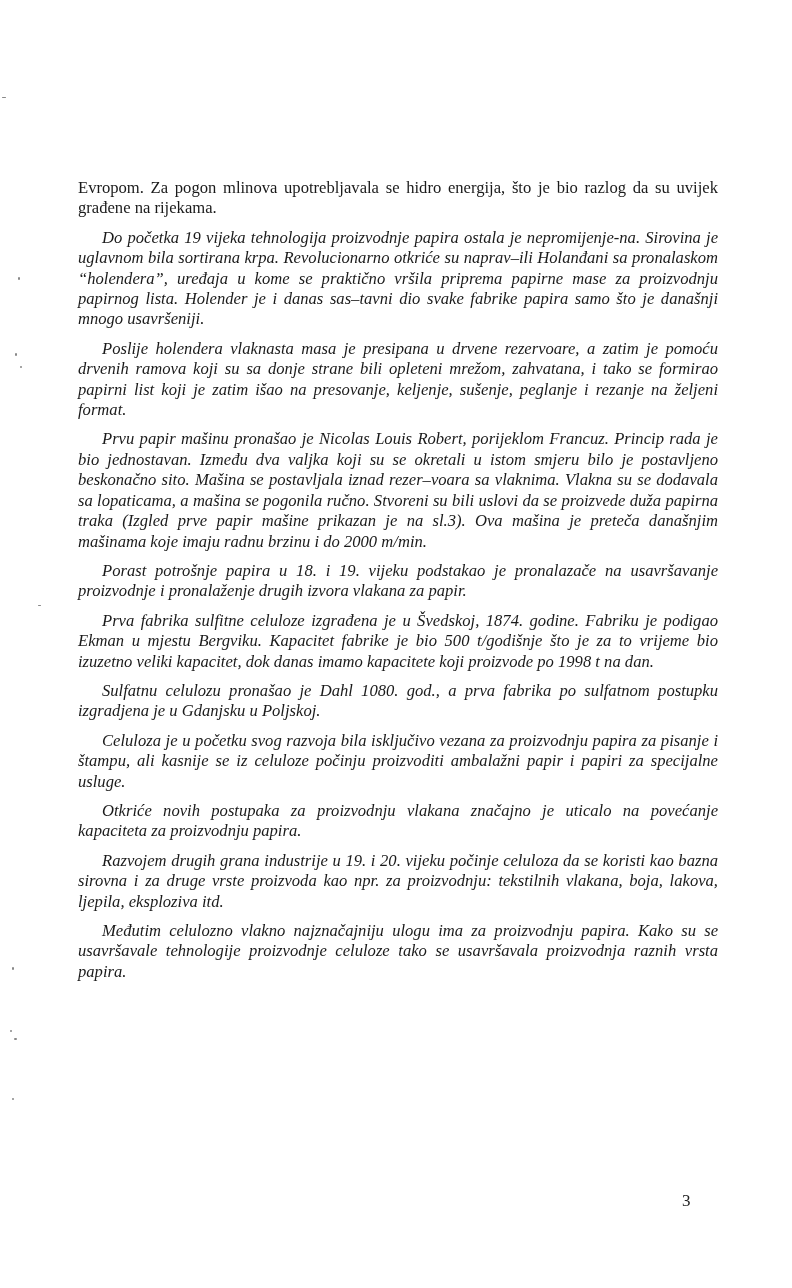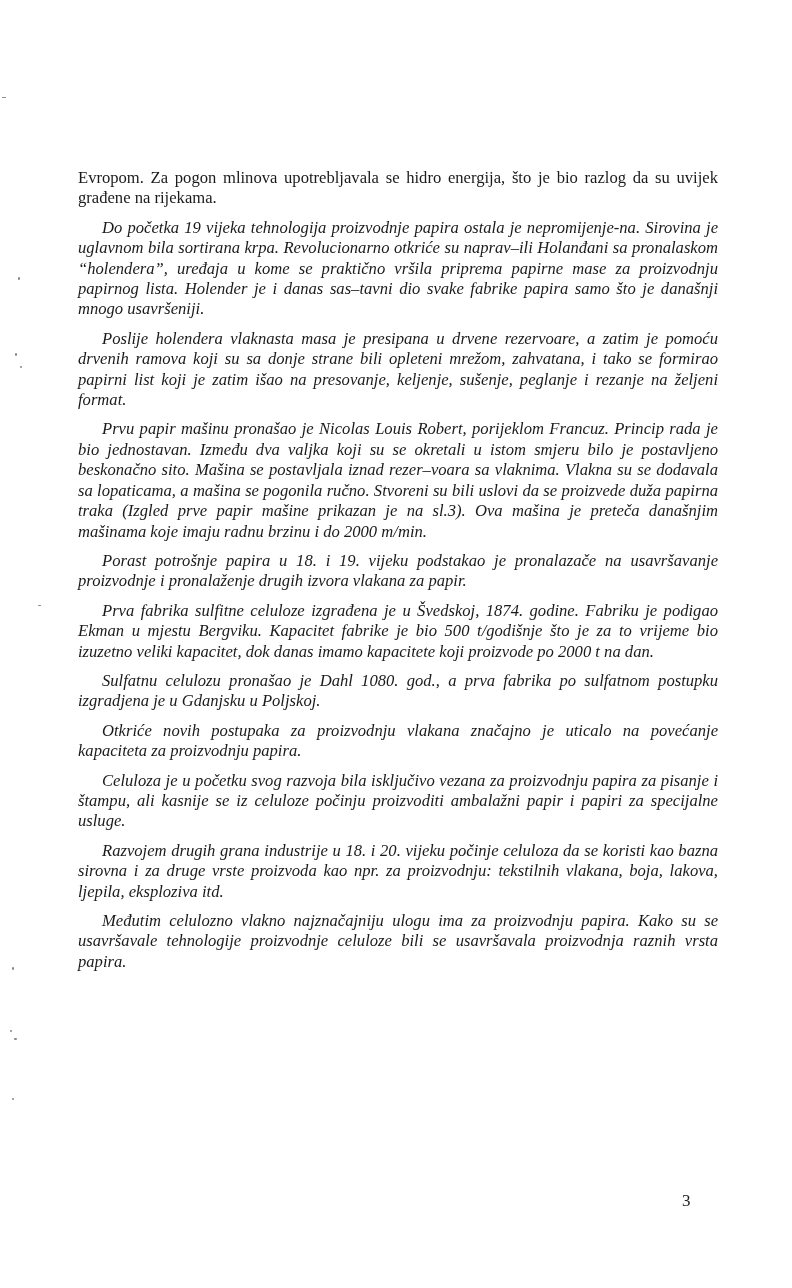--- a/index.html
+++ b/index.html
@@ -11,21 +11,21 @@
       width: 792px;
       height: 1288px;
       position: relative;
       overflow: hidden;
       font-family: "Liberation Serif", "DejaVu Serif", serif;
       color: #1a1a1a;
     }
     .page {
       position: absolute;
       left: 78px;
-      top: 168px;
+      top: 178px;
       width: 640px;
     }
     .para {
       margin: 0 0 9px 0;
       font-size: 16.6px;
       line-height: 20.4px;
       text-align: justify;
       text-indent: 0;
     }
     .para.indent {
@@ -48,26 +48,26 @@
   </style>
 </head>
 <body>
 
 <div class="page">
   <p class="para">Evropom. Za pogon mlinova upotrebljavala se hidro energija, što je bio razlog da su uvijek građene na rijekama.</p>
   <p class="para indent">Do početka 19 vijeka tehnologija proizvodnje papira ostala je nepromijenje-na. Sirovina je uglavnom bila sortirana krpa. Revolucionarno otkriće su naprav–ili Holanđani sa pronalaskom “holendera”, uređaja u kome se praktično vršila priprema papirne mase za proizvodnju papirnog lista. Holender je i danas sas–tavni dio svake fabrike papira samo što je današnji mnogo usavršeniji.</p>
   <p class="para indent">Poslije holendera vlaknasta masa je presipana u drvene rezervoare, a zatim je pomoću drvenih ramova koji su sa donje strane bili opleteni mrežom, zahvatana, i tako se formirao papirni list koji je zatim išao na presovanje, keljenje, sušenje, peglanje i rezanje na željeni format.</p>
   <p class="para indent">Prvu papir mašinu pronašao je Nicolas Louis Robert, porijeklom Francuz. Princip rada je bio jednostavan. Između dva valjka koji su se okretali u istom smjeru bilo je postavljeno beskonačno sito. Mašina se postavljala iznad rezer–voara sa vlaknima. Vlakna su se dodavala sa lopaticama, a mašina se pogonila ručno. Stvoreni su bili uslovi da se proizvede duža papirna traka (Izgled prve papir mašine prikazan je na sl.3). Ova mašina je preteča današnjim mašinama koje imaju radnu brzinu i do 2000 m/min.</p>
   <p class="para indent">Porast potrošnje papira u 18. i 19. vijeku podstakao je pronalazače na usavršavanje proizvodnje i pronalaženje drugih izvora vlakana za papir.</p>
-  <p class="para indent">Prva fabrika sulfitne celuloze izgrađena je u Švedskoj, 1874. godine. Fabriku je podigao Ekman u mjestu Bergviku. Kapacitet fabrike je bio 500 t/godišnje što je za to vrijeme bio izuzetno veliki kapacitet, dok danas imamo kapacitete koji proizvode po 2000  t na dan.</p>
+  <p class="para indent">Prva fabrika sulfitne celuloze izgrađena je u Švedskoj, 1874. godine. Fabriku je podigao Ekman u mjestu Bergviku. Kapacitet fabrike je bio 500 t/godišnje što je za to vrijeme bio izuzetno veliki kapacitet, dok danas imamo kapacitete koji proizvode po 1998  t na dan.</p>
   <p class="para indent">Sulfatnu celulozu pronašao je Dahl 1080. god., a prva fabrika po sulfatnom postupku izgradjena je u Gdanjsku u Poljskoj.</p>
+  <p class="para indent">Celuloza je u početku svog razvoja bila isključivo vezana za proizvodnju papira za pisanje i štampu, ali kasnije se iz celuloze počinju proizvoditi ambalažni papir i papiri za specijalne usluge.</p>
   <p class="para indent">Otkriće novih postupaka za proizvodnju vlakana značajno je uticalo na povećanje kapaciteta za proizvodnju papira.</p>
-  <p class="para indent">Celuloza je u početku svog razvoja bila isključivo vezana za proizvodnju papira za pisanje i štampu, ali kasnije se iz celuloze počinju proizvoditi ambalažni papir i papiri za specijalne usluge.</p>
-  <p class="para indent">Razvojem drugih grana industrije u 18. i 20. vijeku počinje celuloza da se koristi kao bazna sirovna i za druge vrste proizvoda kao npr. za proizvodnju: tekstilnih vlakana, boja, lakova, ljepila, eksploziva itd.</p>
-  <p class="para indent">Međutim celulozno vlakno najznačajniju ulogu ima za proizvodnju papira. Kako su se usavršavale tehnologije proizvodnje celuloze bili se usavršavala proizvodnja raznih vrsta papira.</p>
+  <p class="para indent">Razvojem drugih grana industrije u 19. i 20. vijeku počinje celuloza da se koristi kao bazna sirovna i za druge vrste proizvoda kao npr. za proizvodnju: tekstilnih vlakana, boja, lakova, ljepila, eksploziva itd.</p>
+  <p class="para indent">Međutim celulozno vlakno najznačajniju ulogu ima za proizvodnju papira. Kako su se usavršavale tehnologije proizvodnje celuloze tako se usavršavala proizvodnja raznih vrsta papira.</p>
 </div>
 
 <div class="page-number">3</div>
 
 <div class="speck" style="left:2px;top:97px;width:4px;height:1px;"></div>
 <div class="speck" style="left:18px;top:277px;width:2px;height:3px;"></div>
 <div class="speck" style="left:15px;top:353px;width:2px;height:3px;"></div>
 <div class="speck" style="left:20px;top:366px;width:2px;height:2px;"></div>
 <div class="speck" style="left:38px;top:605px;width:3px;height:1px;"></div>
 <div class="speck" style="left:12px;top:967px;width:2px;height:3px;"></div>

